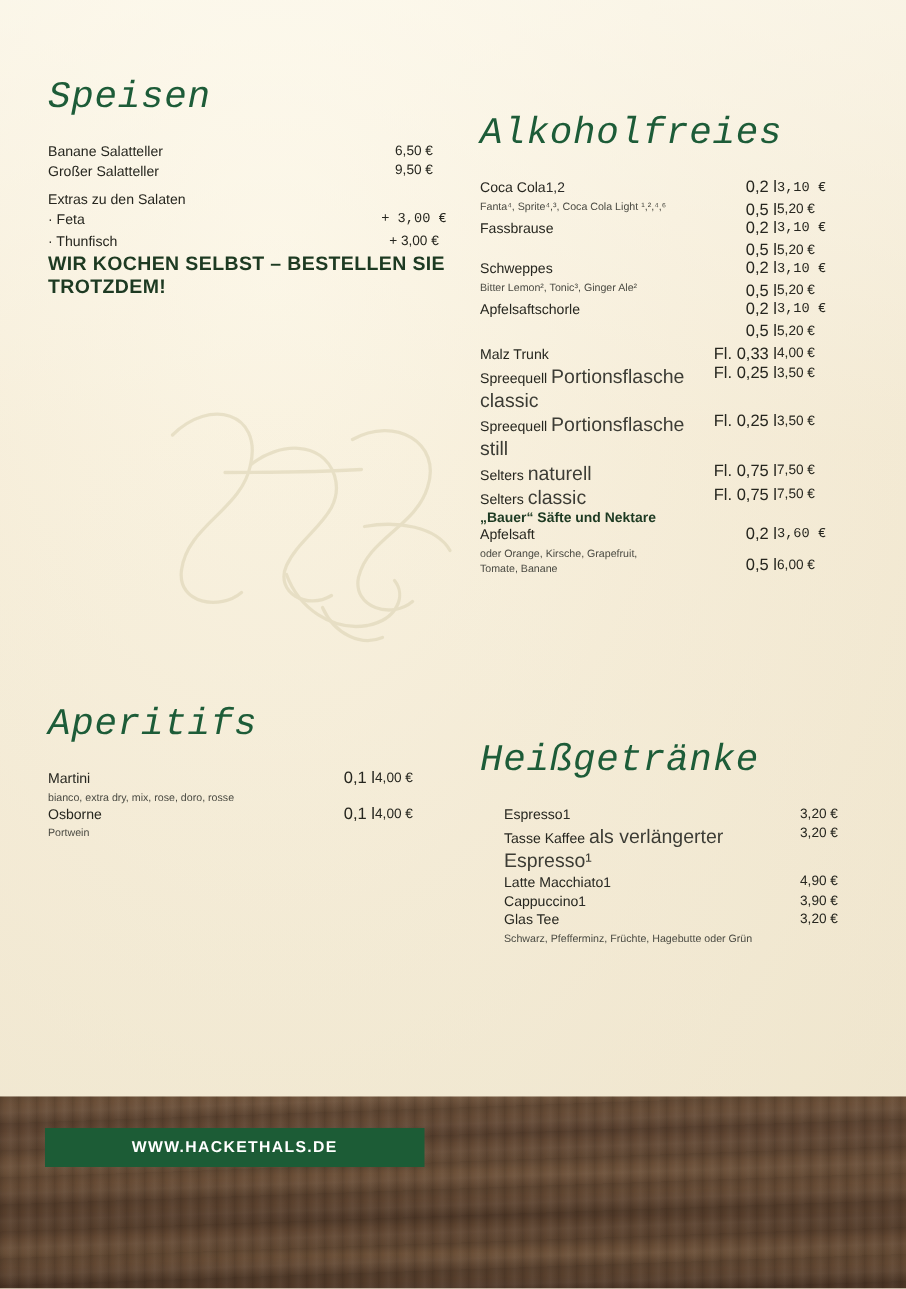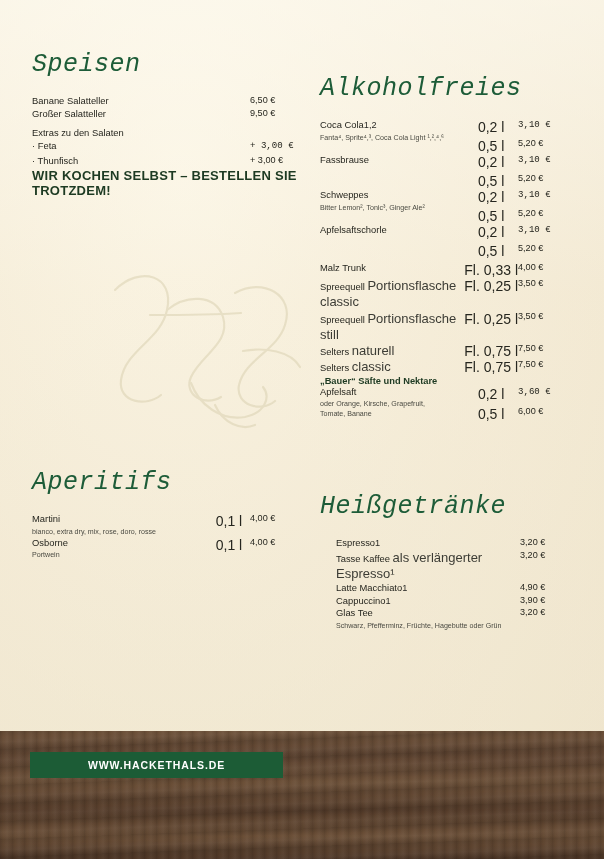--- a/index.html
+++ b/index.html
@@ -121,38 +121,38 @@
     text-align: right;
   }
   .item-sub {
     font-size: 7.1px;
     color: #4a4a42;
     line-height: 1.45;
     margin-top: 1px;
   }
   .vol-cell {
     width: 42px;
-    text-align: center;
-    font-size: 14px;
+    text-align: right;
+    font-size: 11px;
     color: #26261f;
     white-space: nowrap;
     padding-bottom: 8px;
   }
   .vol-cell.tight { padding-bottom: 3px; }
   .price-cell {
     width: 52px;
     text-align: left;
     font-size: 9.1px;
     color: #26261f;
     white-space: nowrap;
     padding-bottom: 8px;
   }
   .price-cell.tight { padding-bottom: 3px; font-family: Liberation Mono, monospace; }
   .price-right {
-    text-align: left;
+    text-align: center;
     padding-right: 4px;
   }
   .bold-note {
     padding-left: 34px;
     font-size: 13px;
     font-weight: bold;
     color: #1d3a22;
     letter-spacing: 0.25px;
     padding-top: 10px;
   }

